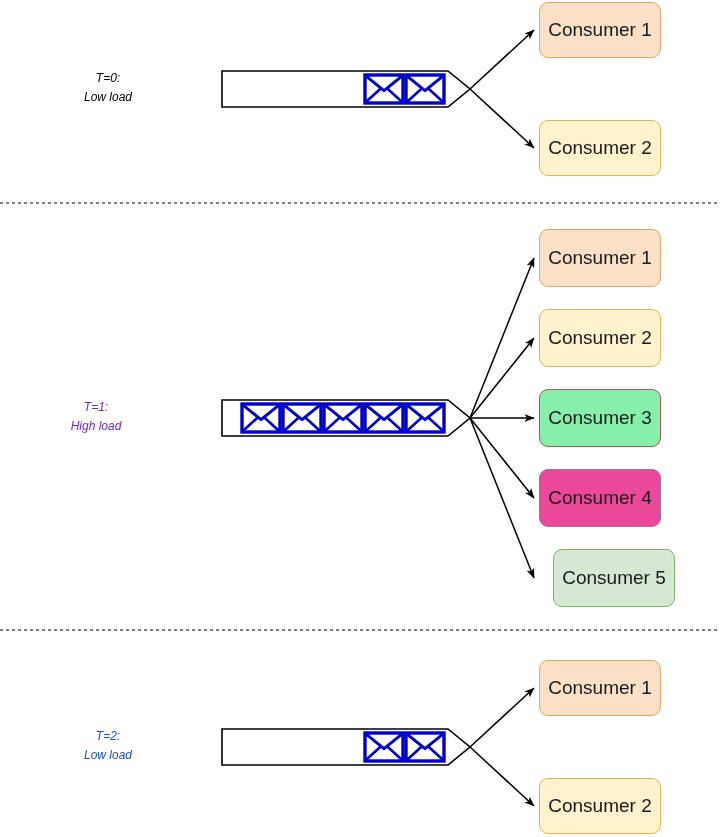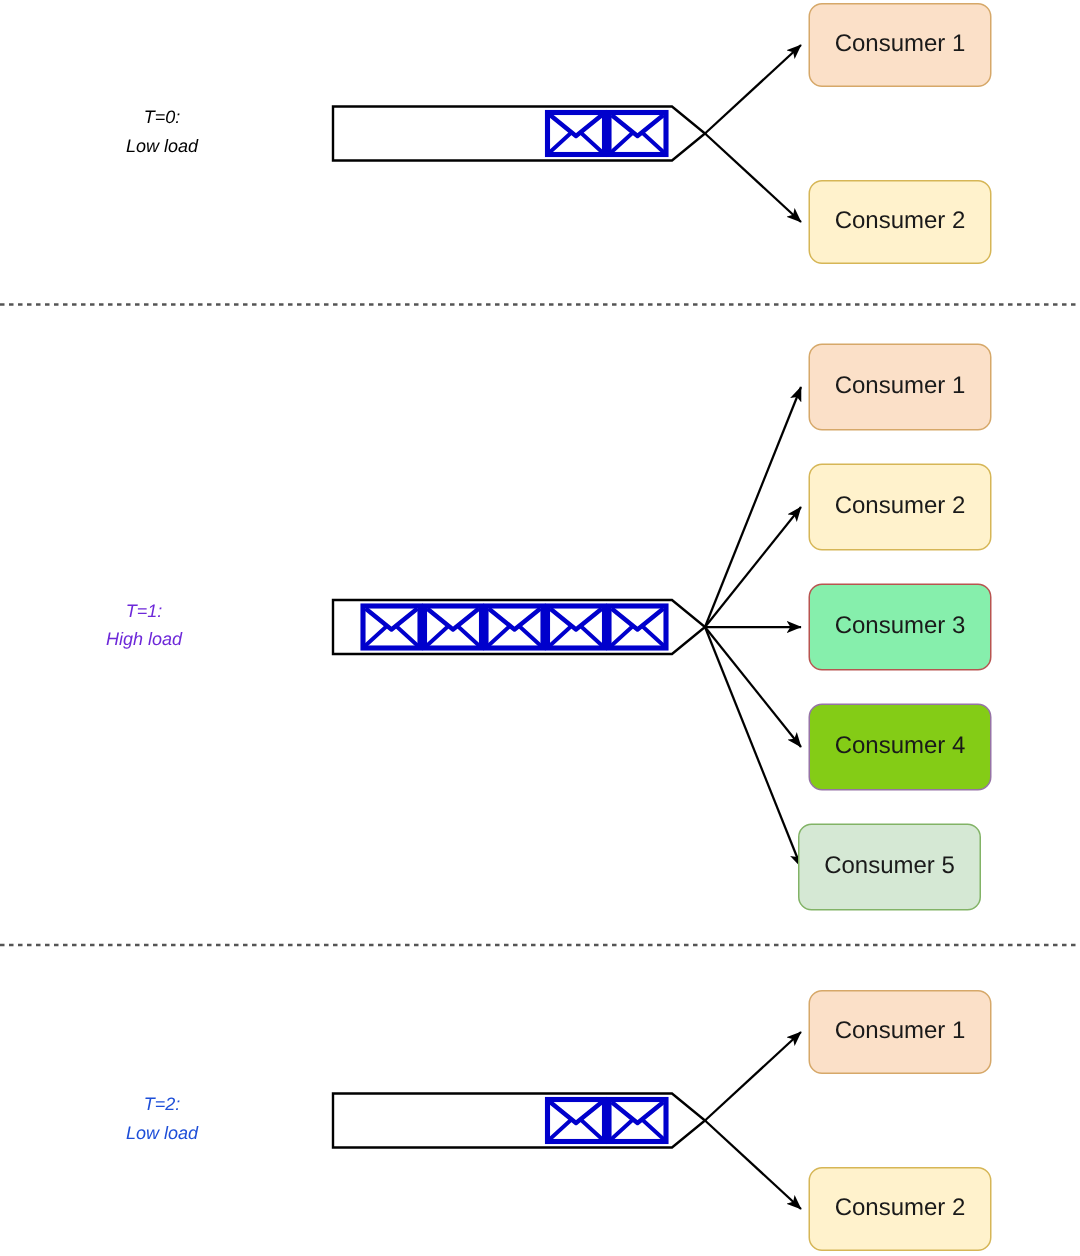--- a/index.html
+++ b/index.html
@@ -35,21 +35,21 @@
   .consumer-box {
     position: absolute;
     box-sizing: border-box;
     border-radius: 9px;
     border-width: 1.4px;
     border-style: solid;
     display: flex;
     align-items: center;
     justify-content: center;
     font-family: "Liberation Sans", sans-serif;
-    font-size: 16px;
+    font-size: 19px;
     color: #1a1a1a;
   }
 </style>
 </head>
 <body>
 
 <svg id="canvas" viewBox="0 0 720 837" xmlns="http://www.w3.org/2000/svg">
   <defs>
     <marker id="arrowhead" markerWidth="10" markerHeight="8" refX="9.5" refY="4" orient="auto" markerUnits="userSpaceOnUse">
       <path d="M0,0 L10,4 L0,8 L2.4,4 Z" fill="#000000"></path>
@@ -145,24 +145,24 @@
     </div>
     <div class="consumer-box" style="left: 539px; top: 229px; width: 122px; height: 58px; background: rgb(251, 224, 200); border-color: rgb(214, 168, 105);">
       <span>Consumer 1</span>
     </div>
     <div class="consumer-box" style="left: 539px; top: 309px; width: 122px; height: 58px; background: rgb(255, 242, 204); border-color: rgb(214, 182, 86);">
       <span>Consumer 2</span>
     </div>
     <div class="consumer-box" style="left: 539px; top: 389px; width: 122px; height: 58px; background: #86efac; border-color: rgb(184, 84, 80);">
       <span>Consumer 3</span>
     </div>
-    <div class="consumer-box" style="left: 539px; top: 469px; width: 122px; height: 58px; background: #84cc16; border-color: rgb(150, 115, 166);">
+    <div class="consumer-box" style="left: 539px; top: 469px; width: 122px; height: 58px; background: #ec4899; border-color: rgb(150, 115, 166);">
       <span>Consumer 4</span>
     </div>
-    <div class="consumer-box" style="left: 532px; top: 549px; width: 122px; height: 58px; background: rgb(213, 232, 212); border-color: rgb(130, 179, 102);">
+    <div class="consumer-box" style="left: 553px; top: 549px; width: 122px; height: 58px; background: rgb(213, 232, 212); border-color: rgb(130, 179, 102);">
       <span>Consumer 5</span>
     </div>
     <div class="consumer-box" style="left: 539px; top: 660px; width: 122px; height: 56px; background: rgb(251, 224, 200); border-color: rgb(214, 168, 105);">
       <span>Consumer 1</span>
     </div>
     <div class="consumer-box" style="left: 539px; top: 778px; width: 122px; height: 56px; background: rgb(255, 242, 204); border-color: rgb(214, 182, 86);">
       <span>Consumer 2</span>
     </div>
   </div>
 

